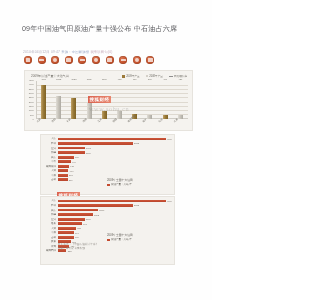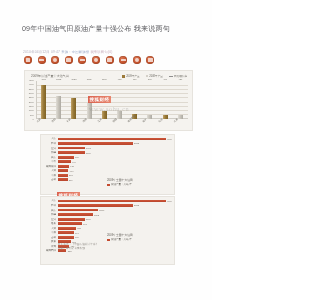--- a/index.html
+++ b/index.html
@@ -328,21 +328,21 @@
     line-height: 4.1px;
     color: #8e8a84;
     white-space: nowrap;
   }
 </style>
 </head>
 <body>
 
 <div class="page">
 
-  <div class="headline">09年中国油气田原油产量十强公布 我来说两句</div>
+  <div class="headline">09年中国油气田原油产量十强公布 中石油占六席</div>
 
   <div class="byline">
     <span class="b-date">2010年04月12日 09:47</span>
     <span class="b-src">来源：中国能源报</span>
     <span class="b-lnk">我来说两句(0)</span>
   </div>
 
   <div class="share-row">
     <span class="share-ico"></span>
     <span class="share-ico w2"></span>

